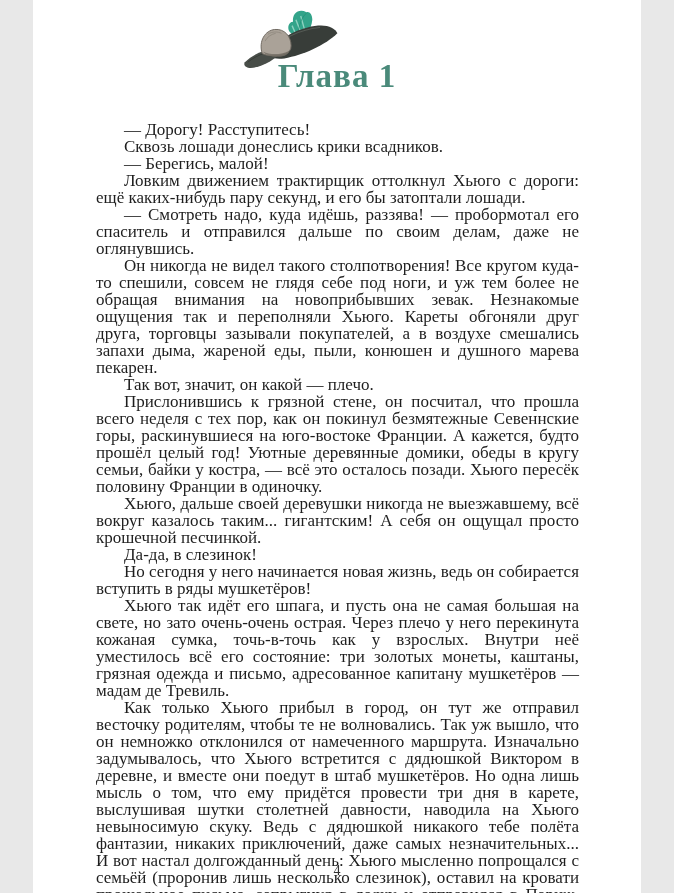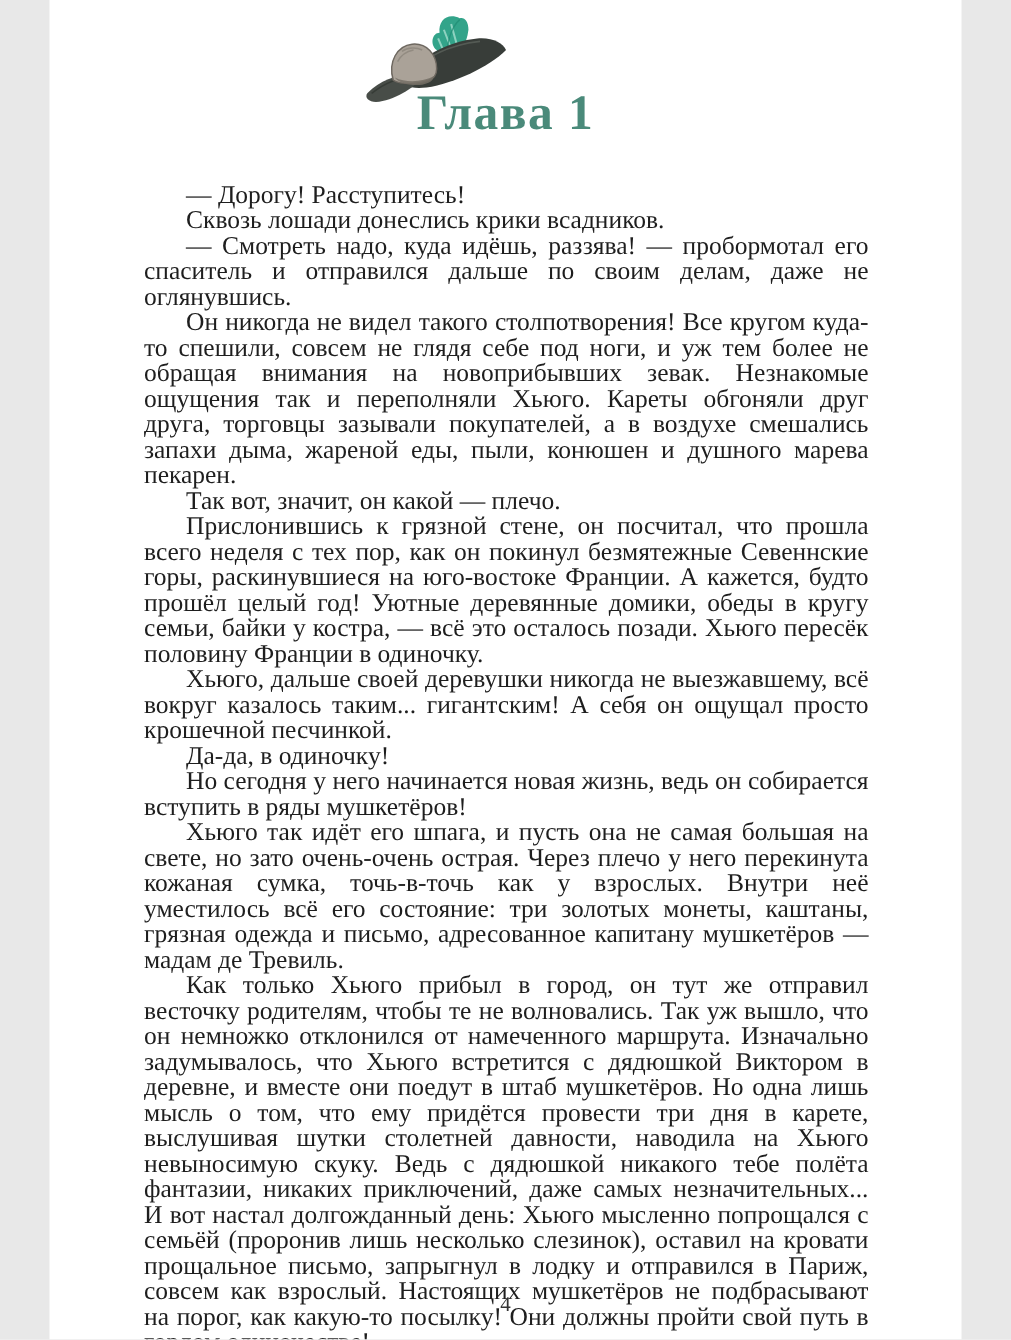--- a/index.html
+++ b/index.html
@@ -77,26 +77,28 @@
       <path d="M23 49 C31 53 43 52 50 48 C50 51 47 53 42 54 C34 55 26 53 23 49 Z" fill="#757066" opacity="0.85"></path>
       <path d="M28 31 C32 28 38 28 42 30 M25 38 C27 34 31 31 36 30" stroke="#8c867c" stroke-width="1" fill="none" opacity="0.8"></path>
     </svg>
 
     <div class="chapter-title">Глава 1</div>
   </div>
 
   <div class="text-block">
       <p class="para">— Дорогу! Расступитесь!</p>
       <p class="para">Сквозь лошади донеслись крики всадников.</p>
+      <p class="para">— Берегись, малой!</p>
+      <p class="para">Ловким движением трактирщик оттолкнул Хьюго с дороги: ещё каких-нибудь пару секунд, и его бы затоптали лошади.</p>
       <p class="para">— Смотреть надо, куда идёшь, раззява! — пробормотал его спаситель и отправился дальше по своим делам, даже не оглянувшись.</p>
       <p class="para">Он никогда не видел такого столпотворения! Все кругом куда-то спешили, совсем не глядя себе под ноги, и уж тем более не обращая внимания на новоприбывших зевак. Незнакомые ощущения так и переполняли Хьюго. Кареты обгоняли друг друга, торговцы зазывали покупателей, а в воздухе смешались запахи дыма, жареной еды, пыли, конюшен и душного марева пекарен.</p>
       <p class="para">Так вот, значит, он какой — плечо.</p>
       <p class="para">Прислонившись к грязной стене, он посчитал, что прошла всего неделя с тех пор, как он покинул безмятежные Севеннские горы, раскинувшиеся на юго-востоке Франции. А кажется, будто прошёл целый год! Уютные деревянные домики, обеды в кругу семьи, байки у костра, — всё это осталось позади. Хьюго пересёк половину Франции в одиночку.</p>
       <p class="para">Хьюго, дальше своей деревушки никогда не выезжавшему, всё вокруг казалось таким... гигантским! А себя он ощущал просто крошечной песчинкой.</p>
-      <p class="para">Да-да, в одиночку!</p>
+      <p class="para">Да-да, в слезинок!</p>
       <p class="para">Но сегодня у него начинается новая жизнь, ведь он собирается вступить в ряды мушкетёров!</p>
       <p class="para">Хьюго так идёт его шпага, и пусть она не самая большая на свете, но зато очень-очень острая. Через плечо у него перекинута кожаная сумка, точь-в-точь как у взрослых. Внутри неё уместилось всё его состояние: три золотых монеты, каштаны, грязная одежда и письмо, адресованное капитану мушкетёров — мадам де Тревиль.</p>
       <p class="para">Как только Хьюго прибыл в город, он тут же отправил весточку родителям, чтобы те не волновались. Так уж вышло, что он немножко отклонился от намеченного маршрута. Изначально задумывалось, что Хьюго встретится с дядюшкой Виктором в деревне, и вместе они поедут в штаб мушкетёров. Но одна лишь мысль о том, что ему придётся провести три дня в карете, выслушивая шутки столетней давности, наводила на Хьюго невыносимую скуку. Ведь с дядюшкой никакого тебе полёта фантазии, никаких приключений, даже самых незначительных... И вот настал долгожданный день: Хьюго мысленно попрощался с семьёй (проронив лишь несколько слезинок), оставил на кровати прощальное письмо, запрыгнул в лодку и отправился в Париж, совсем как взрослый. Настоящих мушкетёров не подбрасывают на порог, как какую-то посылку! Они должны пройти свой путь в гордом одиночестве!</p>
     </div>
 
   <div class="footer">
     <span class="page-number">4</span>
   </div>
 
 </div>

